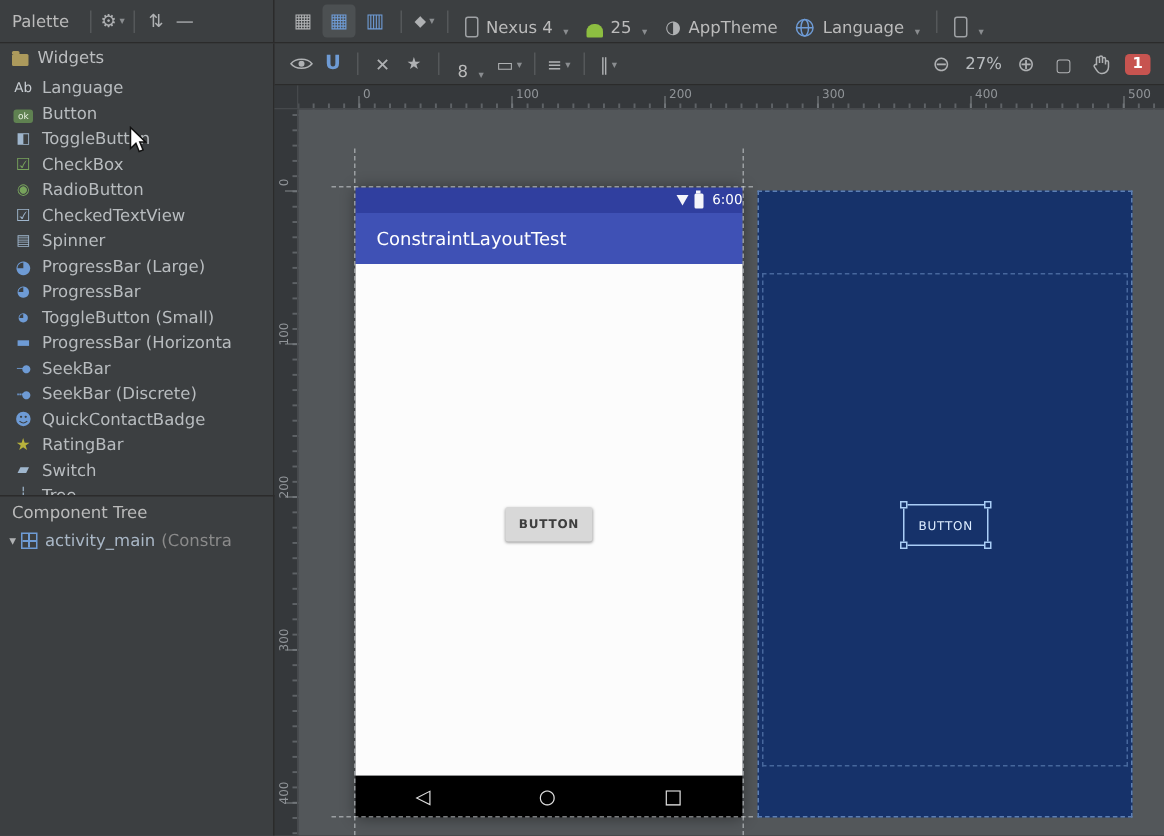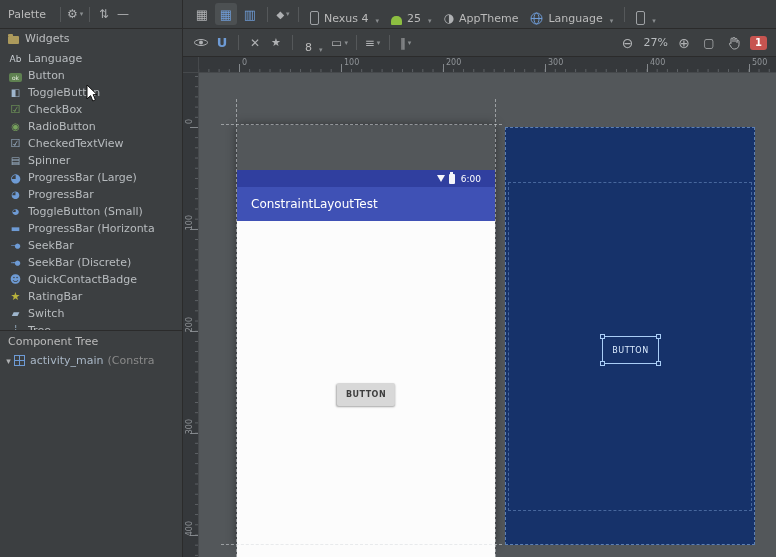--- a/index.html
+++ b/index.html
@@ -89,21 +89,21 @@
   .canvas { position:absolute; left:16px; top:16px; width:577px; height:484px;
             background:#53575a; overflow:hidden; }
 
   .gv { position:absolute; width:0; border-left:1px dashed rgba(215,219,223,.55); z-index:4; }
   .gh { position:absolute; height:0; border-top:1px dashed rgba(215,219,223,.55); z-index:4; }
 
   
   .design { position:absolute; left:38px; top:52px; width:258px; height:420px;
             box-shadow:0 0 10px rgba(0,0,0,.45); z-index:2; }
   .status-bar { height:17px; background:#303f9f; display:flex; align-items:center;
-                justify-content:flex-end; gap:4px; padding-right:14px;margin-top:45px; }
+                justify-content:flex-end; gap:4px; padding-right:0; }
   .wifi { width:0; height:0; border-left:4px solid transparent; border-right:4px solid transparent;
           border-top:7px solid rgba(255,255,255,.95); }
   .battery { width:6px; height:10px; background:rgba(255,255,255,.95); border-radius:1px; position:relative; }
   .battery::before { content:""; position:absolute; top:-2px; left:1.5px; width:3px; height:2px;
                      background:rgba(255,255,255,.95); }
   .s-time { color:#ffffff; font-size:9px; margin-left:2px; }
   .app-bar { height:34px; background:#3f51b5; color:#ffffff; display:flex; align-items:center;
              padding-left:14px; font-size:12px; }
   .content { height:341px; background:#fcfcfc; position:relative; }
   .m-button { position:absolute; left:50%; top:162px; transform:translateX(-50%);

